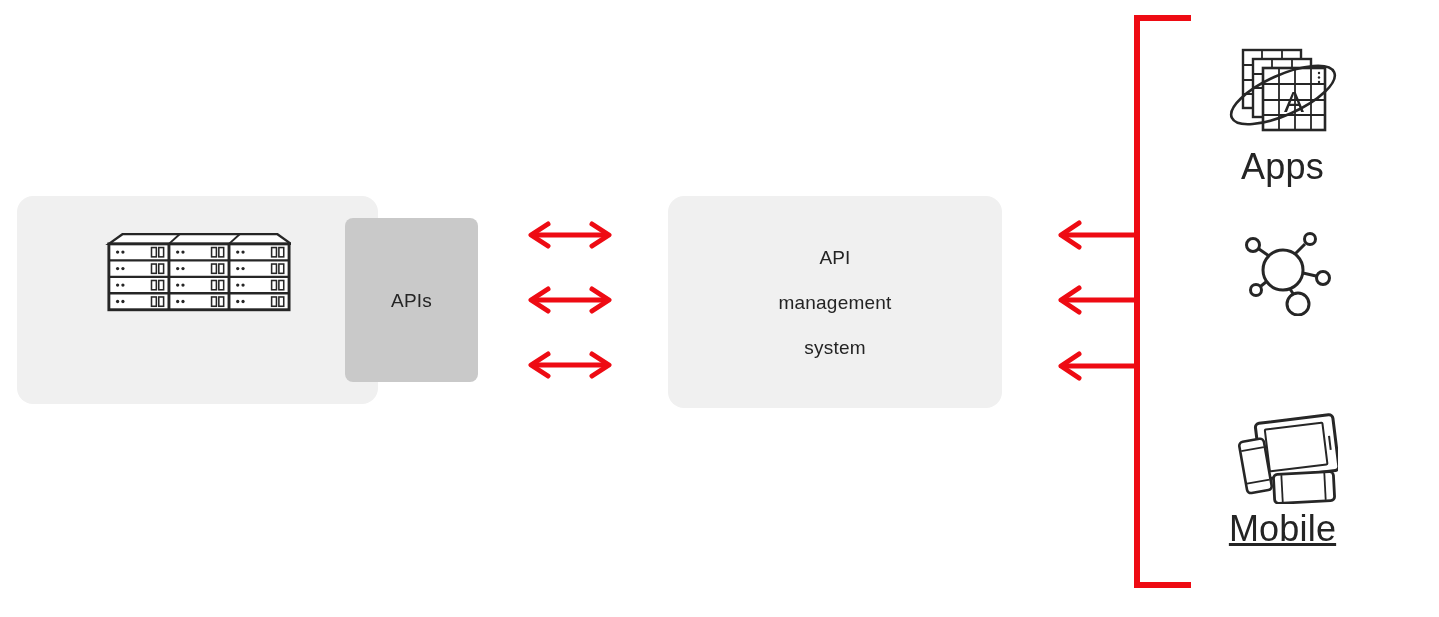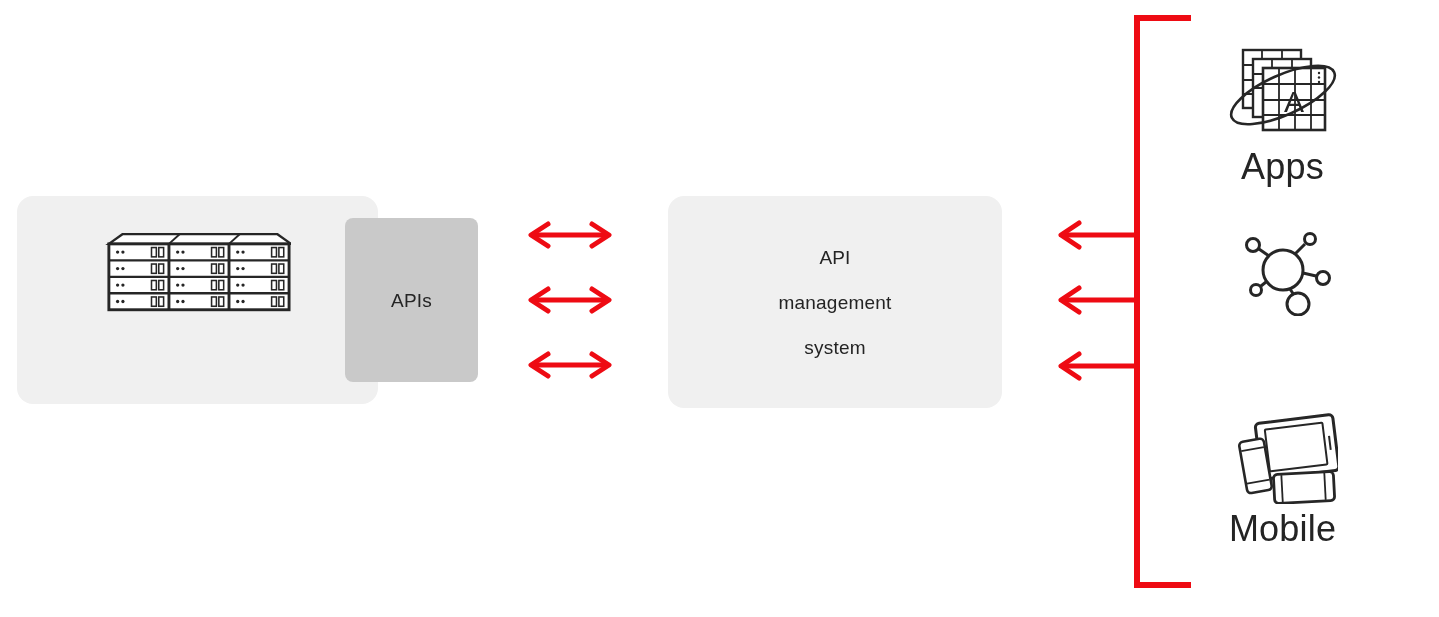--- a/index.html
+++ b/index.html
@@ -26,21 +26,21 @@
   .server-icon{position:absolute;left:88px;top:33px;}
 
   .arrow-layer{position:absolute;left:0;top:0;width:1439px;height:617px;z-index:3;pointer-events:none;}
   .red-line{stroke:var(--accent-red);stroke-width:5;fill:none;}
   .red-chevron{stroke:var(--accent-red);stroke-width:5;fill:none;stroke-linecap:round;stroke-linejoin:round;}
   .red-bracket{stroke:var(--accent-red);stroke-width:6;fill:none;}
 
   .client-item{position:absolute;display:flex;flex-direction:column;align-items:center;gap:4px;}
   .client-apps{left:1205px;top:44px;width:155px;}
   .client-iot{left:1185px;top:228px;width:200px;}
-  .client-mobile{left:1205px;top:410px;width:155px;}
+  .client-mobile{left:1205px;top:410px;width:155px;text-decoration:underline;}
   .client-label{font-size:36px;text-align:center;color:var(--text-dark);letter-spacing:.2px;}
 
   .ic{stroke:var(--icon-stroke);fill:none;}
   .ic-white{fill:#ffffff;stroke:var(--icon-stroke);}
 </style>
 </head>
 <body>
 
 <div class="canvas">
 

